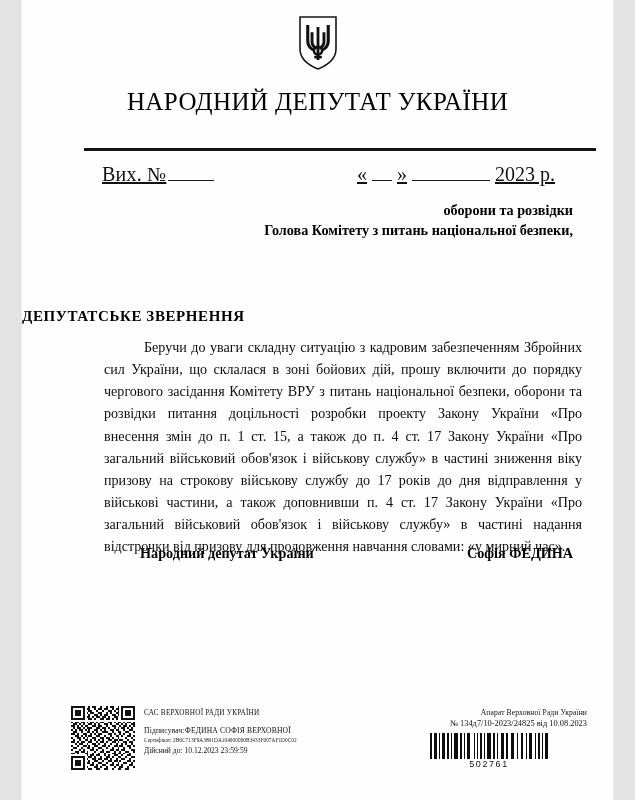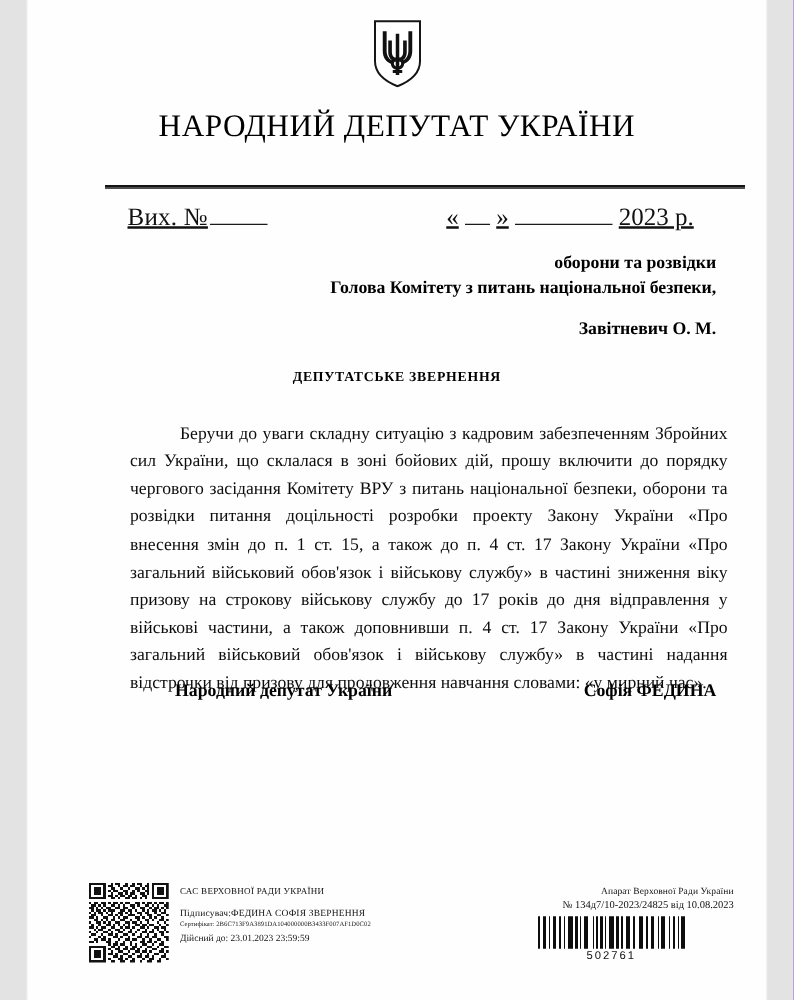--- a/index.html
+++ b/index.html
@@ -123,23 +123,22 @@
     text-align: right;
     font-size: 14.2px;
     font-weight: bold;
     color: #000;
   }
 
   
   .doc-heading {
     position: absolute;
     left: 0; right: 0;
-    top: 296px;
-    text-align: center;
-    font-size: 11px;
+    top: 308px;
+    font-size: 15px;
     font-weight: bold;
     letter-spacing: 0.6px;
     color: #000;
   }
 
   
   .body-text {
     position: absolute;
     left: 82px;
     width: 478px;
@@ -279,21 +278,20 @@
           <span>»</span>
         <span class="m-blank"></span>
         <span>2023 р.</span>
       </div>
     </div>
 
     <div class="addressee">
       <div>оборони та розвідки</div>
       <div>Голова Комітету з питань національної безпеки,</div>
     </div>
-    <div class="addressee-person">Завітневич О. М.</div>
 
     <div class="doc-heading">ДЕПУТАТСЬКЕ ЗВЕРНЕННЯ</div>
 
     <div class="body-text">Беручи до уваги складну ситуацію з кадровим забезпеченням Збройних сил України, що склалася в зоні бойових дій, прошу включити до порядку чергового засідання Комітету ВРУ з питань національної безпеки, оборони та розвідки питання доцільності розробки проекту Закону України «Про внесення змін до п. 1 ст. 15, а також до п. 4 ст. 17 Закону України «Про загальний військовий обов'язок і військову службу» в частині зниження віку призову на строкову військову службу до 17 років до дня відправлення у військові частини, а також доповнивши п. 4 ст. 17 Закону України «Про загальний військовий обов'язок і військову службу» в частині надання відстрочки від призову для продовження навчання словами: «у мирний час».</div>
 
     <div class="sign-row">
       <span>Народний депутат України</span>
       <span>Софія ФЕДИНА</span>
     </div>
 
@@ -335,23 +333,23 @@
                    M9 28h1v1h-1z M12 28h2v1h-2z M16 28h1v1h-1z M19 28h2v1h-2z M22 28h2v1h-2z M25 28h1v1h-1z M29 28h2v1h-2z M32 28h1v1h-1z
                    M8 29h2v1h-2z M11 29h1v1h-1z M14 29h2v1h-2z M18 29h1v1h-1z M21 29h1v1h-1z M24 29h1v1h-1z M27 29h2v1h-2z M31 29h1v1h-1z
                    M10 30h2v1h-2z M13 30h1v1h-1z M16 30h2v1h-2z M20 30h2v1h-2z M23 30h2v1h-2z M26 30h1v1h-1z M30 30h2v1h-2z
                    M8 31h1v1h-1z M12 31h2v1h-2z M15 31h1v1h-1z M18 31h1v1h-1z M22 31h1v1h-1z M25 31h2v1h-2z M29 31h1v1h-1z M32 31h1v1h-1z
                    M9 32h2v1h-2z M13 32h2v1h-2z M17 32h2v1h-2z M21 32h1v1h-1z M24 32h2v1h-2z M28 32h2v1h-2z"></path>
         </g>
       </svg>
 
       <div class="sig-block">
         <div class="sig-title">САС ВЕРХОВНОЇ РАДИ УКРАЇНИ</div>
-        <div class="sig-signer">Підписувач:ФЕДИНА СОФІЯ ЗВЕРНЕННЯ</div>
+        <div class="sig-signer">Підписувач:ФЕДИНА СОФІЯ ВЕРХОВНОЇ</div>
         <div class="sig-cert">Сертифікат: 2B6C713F9A3891DA104000000B3433F007AF1D0C02</div>
-        <div class="sig-valid">Дійсний до: 23.01.2023 23:59:59</div>
+        <div class="sig-valid">Дійсний до: 10.12.2023 23:59:59</div>
       </div>
 
       <div class="reg-block">
         <div class="reg-org">Апарат Верховної Ради України</div>
         <div class="reg-num">№ 134д7/10-2023/24825 від 10.08.2023</div>
         <div class="barcode-wrap">
           <svg class="barcode" width="122" height="26" viewBox="0 0 122 26" shape-rendering="crispEdges" aria-hidden="true">
             <rect width="122" height="26" fill="#ffffff"></rect>
             <g fill="#0d0d0d">
               <rect x="2" y="0" width="2" height="26"></rect>

